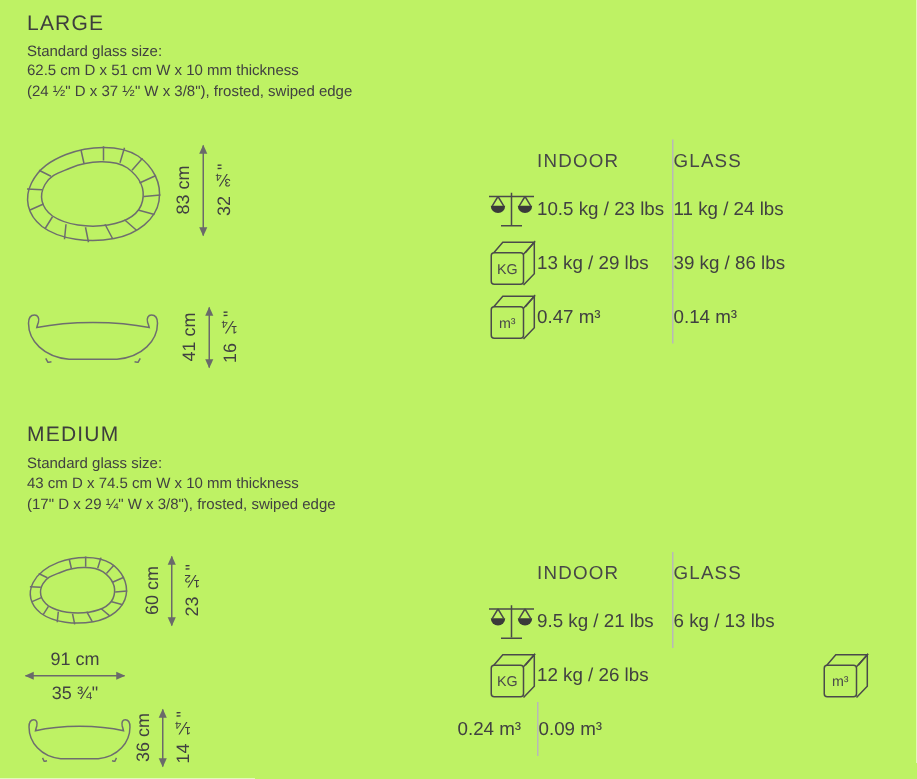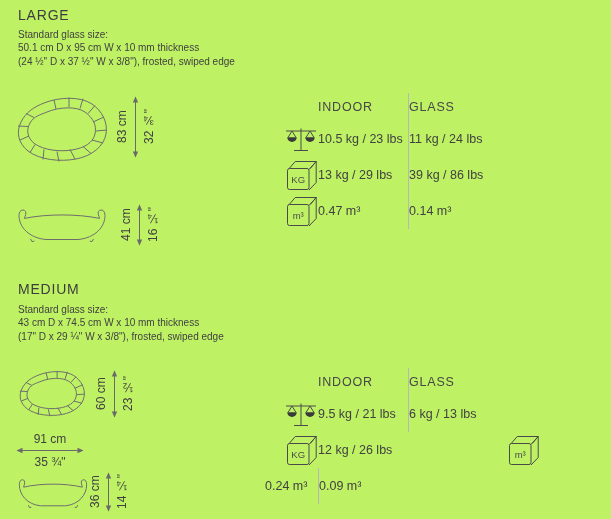--- a/index.html
+++ b/index.html
@@ -46,20 +46,21 @@
     white-space:nowrap;
     text-align:center;
     height:100%;
   }
   
   .spec-table {
     display:grid;
     grid-template-columns:53px 90px 132px;
     grid-template-rows:28px 36px 36px 36px;
     align-items:stretch;
+    margin-left:40px;
   }
   .cell {
     display:flex;
     align-items:center;
     font-size:12.5px;
     color:#414141;
     white-space:nowrap;
   }
   .cell.head { font-size:12.5px; letter-spacing:0.8px; color:#474747; }
   .cell.glass { border-left:1px solid #b8b8b8; }
@@ -76,21 +77,21 @@
 </style>
 </head>
 <body>
 
 <div id="page">
 
   <div class="abs section-title" style="left:18px; top:7px;">LARGE</div>
 
   <div class="abs specs" style="left:18px; top:28px;">
     <div>Standard glass size:</div>
-    <div>50.1 cm D x 95 cm W x 10 mm thickness</div>
+    <div>62.5 cm D x 51 cm W x 10 mm thickness</div>
     <div>(24 ½" D x 37 ½" W x 3/8"), frosted, swiped edge</div>
   </div>
 
   <svg class="abs draw" style="left:14px; top:96px;" width="96" height="68" viewBox="0 0 96 68">
     <path vector-effect="non-scaling-stroke" d="M 30,7 C 45,1 66,0 78,8 C 88,15 94,26 92,38 C 90,50 78,60 62,63 C 46,66 26,64 14,55 C 4,47 2,36 7,26 C 12,16 20,11 30,7 Z"></path>
     <path vector-effect="non-scaling-stroke" d="M 33,16 C 45,11 62,10 71,16 C 79,22 83,29 81,38 C 79,47 70,52 58,54 C 45,56 30,54 21,48 C 13,42 12,34 16,27 C 20,20 26,19 33,16 Z"></path>
     <path vector-effect="non-scaling-stroke" d="M40,4 L42,13 M55,1.5 L55,11 M69,2.5 L66,12.5 M81,9.5 L74,17.5 M90,21 L79,26 M93,34 L82,35 M89,47 L78,44 M77,57.5 L69,50.5 M61,63 L56,53.5 M45,65.5 L43,55.5 M29,63.5 L30,53.5 M16,56.5 L21,48.5 M6,44 L15,40 M4,30 L14,30.5 M12,17.5 L20,21.5"></path>
   </svg>
 
   <div class="abs vdim" style="left:115px; top:96px; height:62px;">

